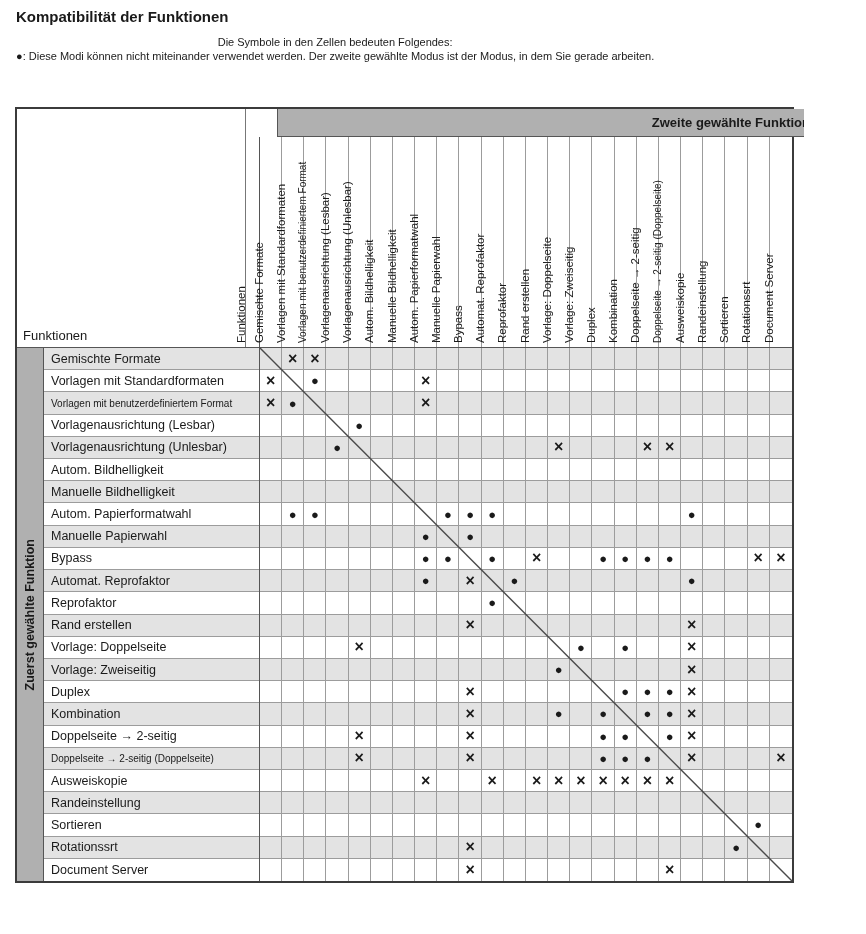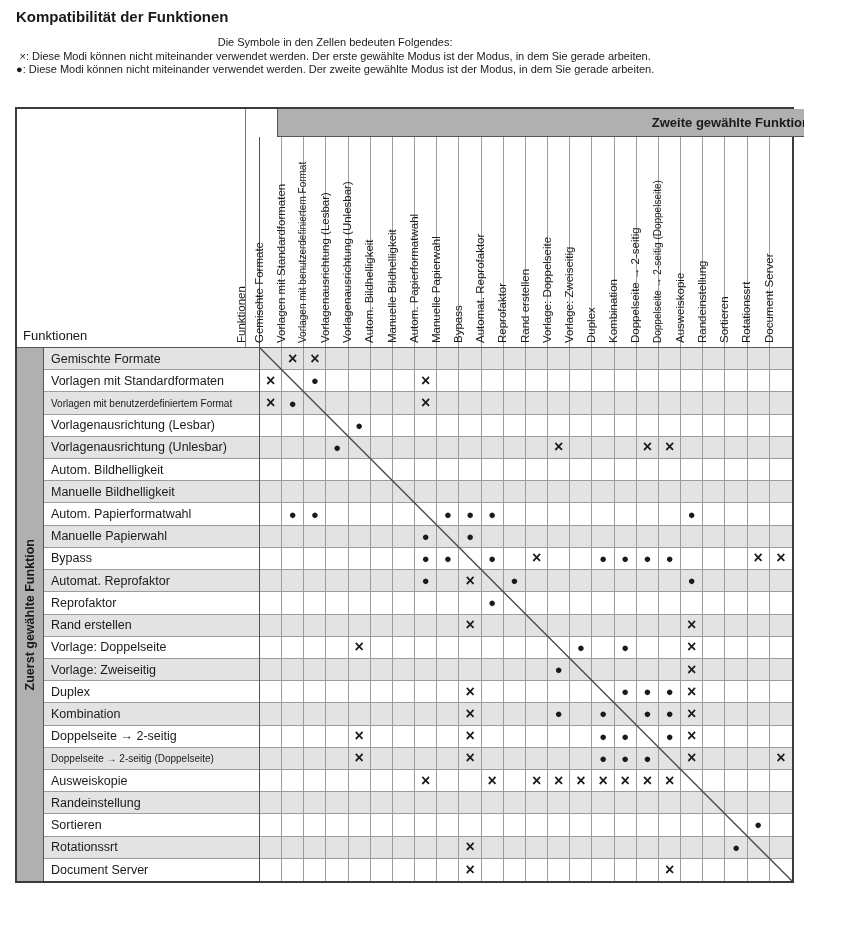--- a/index.html
+++ b/index.html
@@ -73,21 +73,20 @@
   .footer-code { position: absolute; left: 832px; top: 918px; font-size: 7.5px; color: #8a8a8a; }
 </style>
 </head>
 <body>
 
 <div class="page">
   <div class="title">Kompatibilität der Funktionen</div>
 
   <div class="legend">
     <div>Die Symbole in den Zellen bedeuten Folgendes:</div>
-    <div>×: Diese Modi können nicht miteinander verwendet werden. Der erste gewählte Modus ist der Modus, in dem Sie gerade arbeiten.</div>
     <div>●: Diese Modi können nicht miteinander verwendet werden.  Der zweite gewählte Modus ist der Modus, in dem Sie gerade arbeiten.</div>
   </div>
 
   <div class="table">
     <div class="corner">
       <span class="corner-label">Funktionen</span>
     </div>
     <div class="corner-rot">
       <span>Funktionen</span>
     </div>

